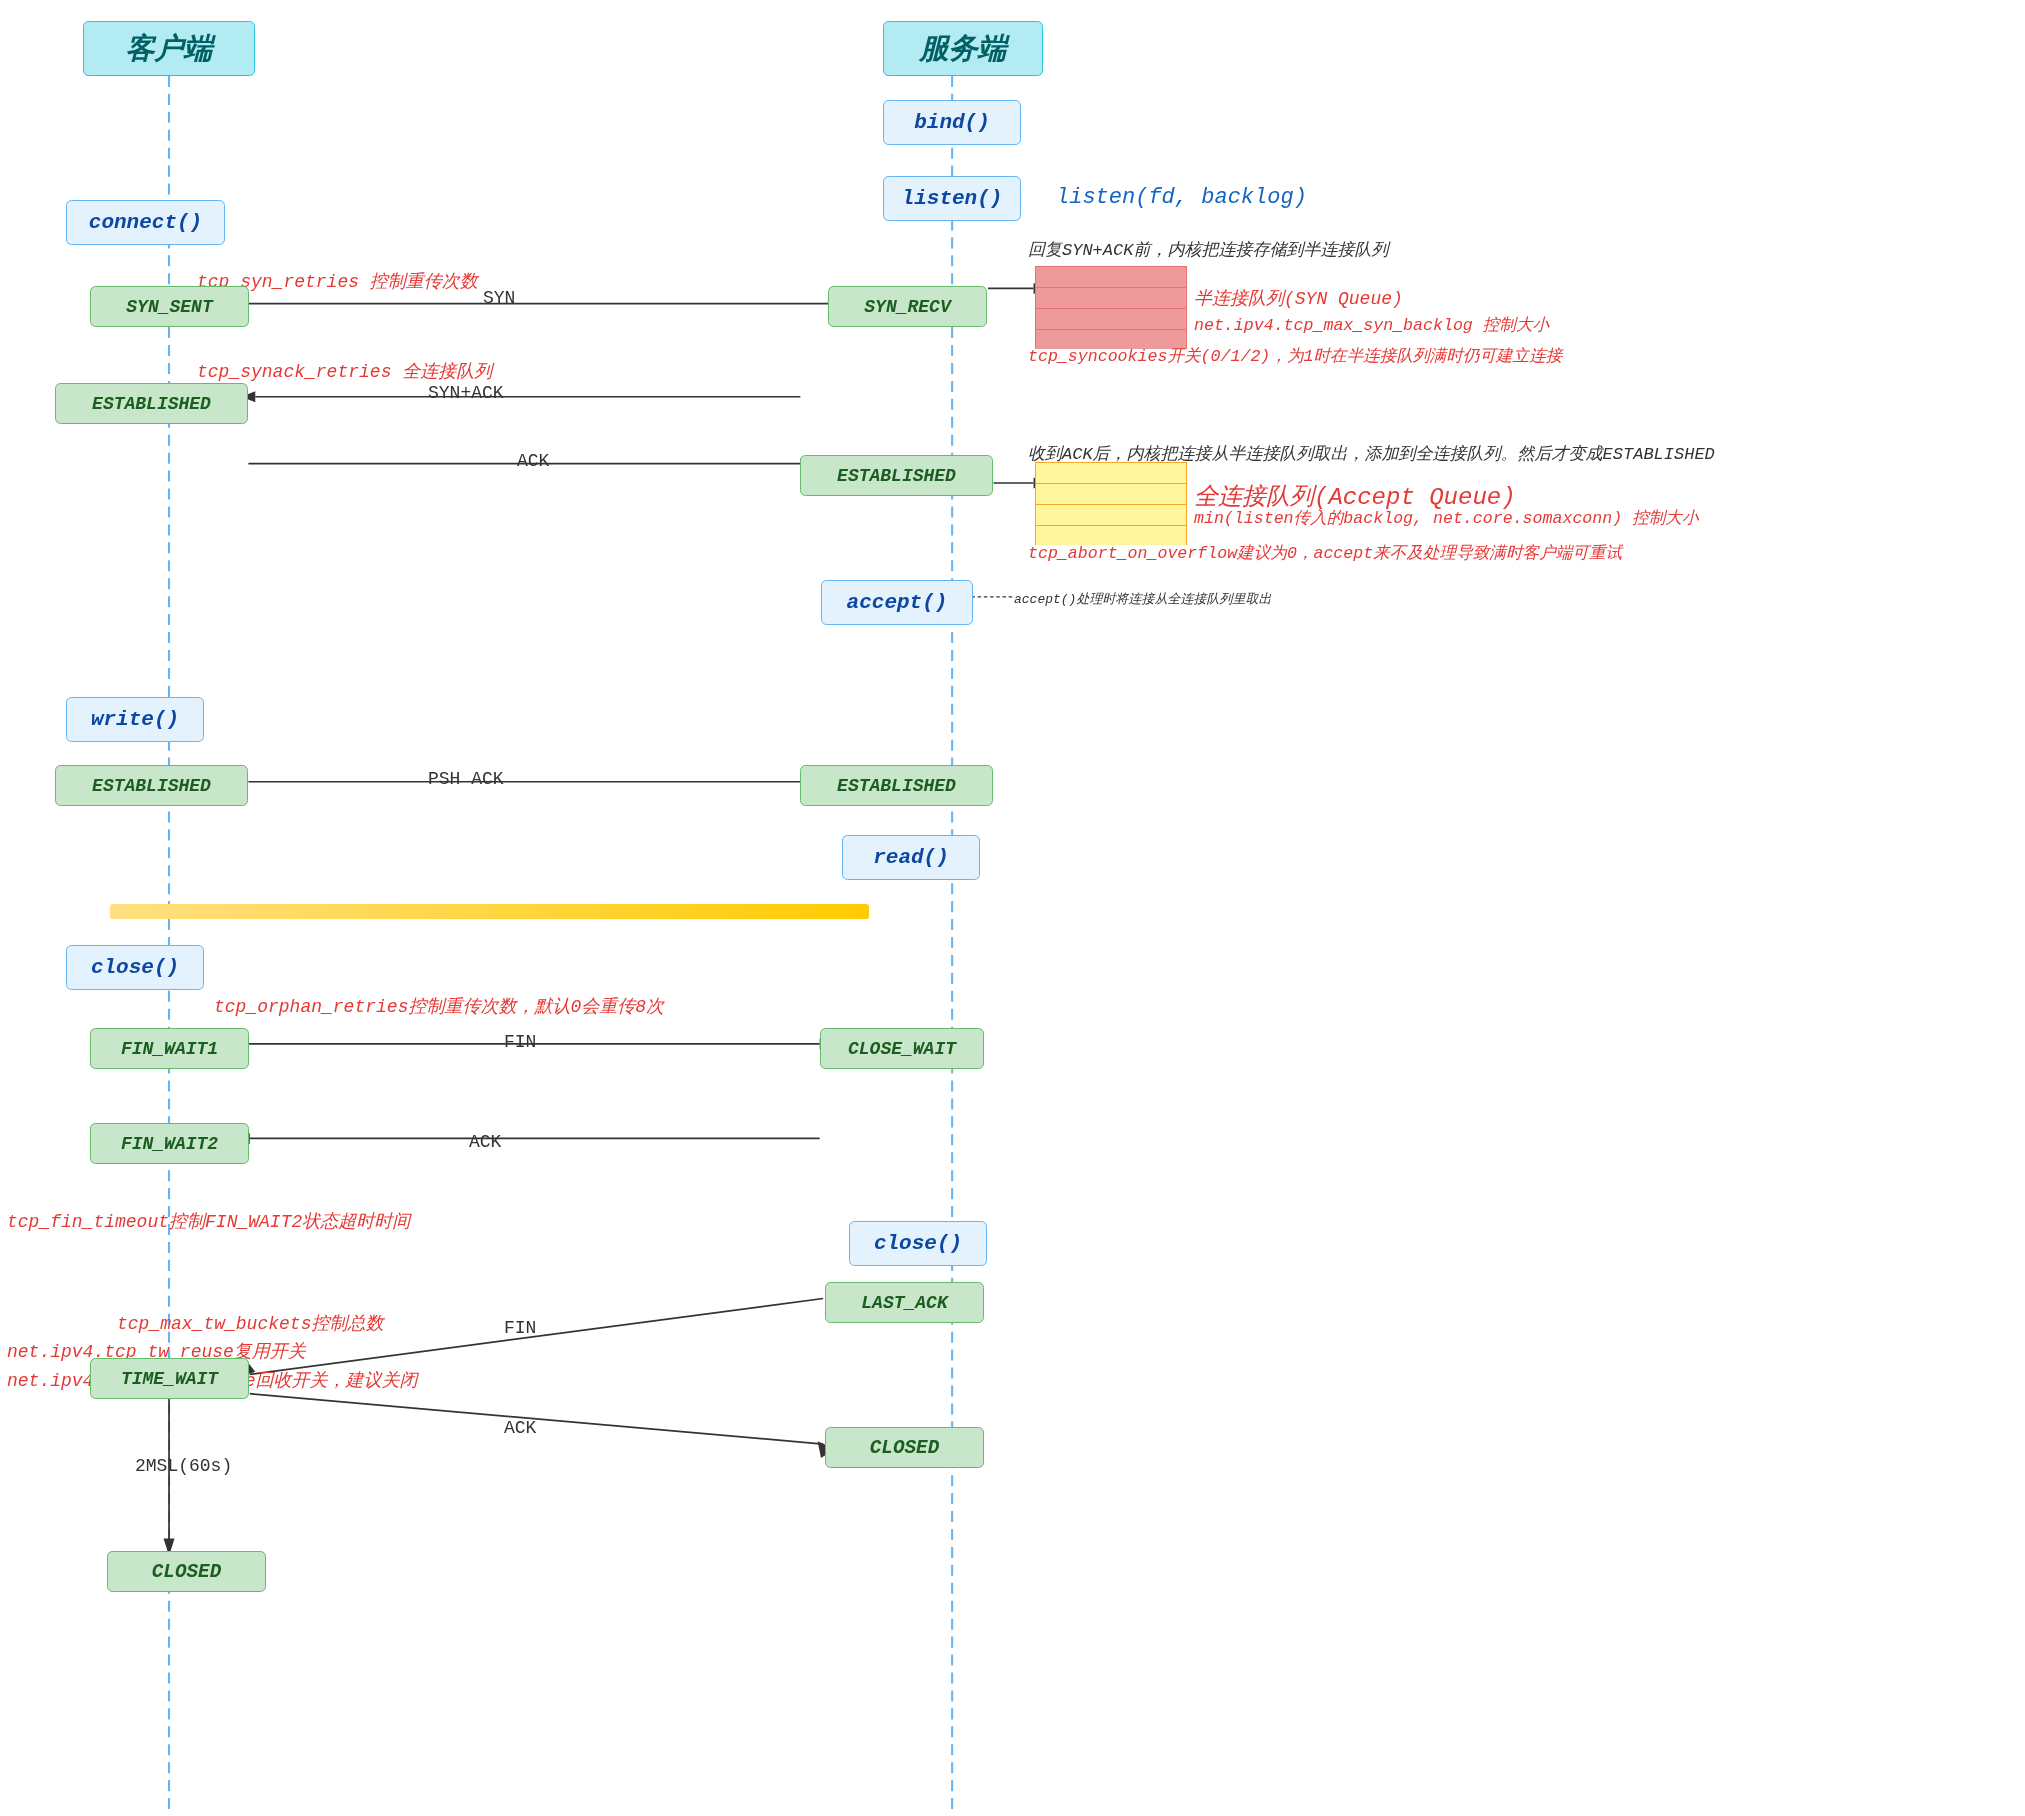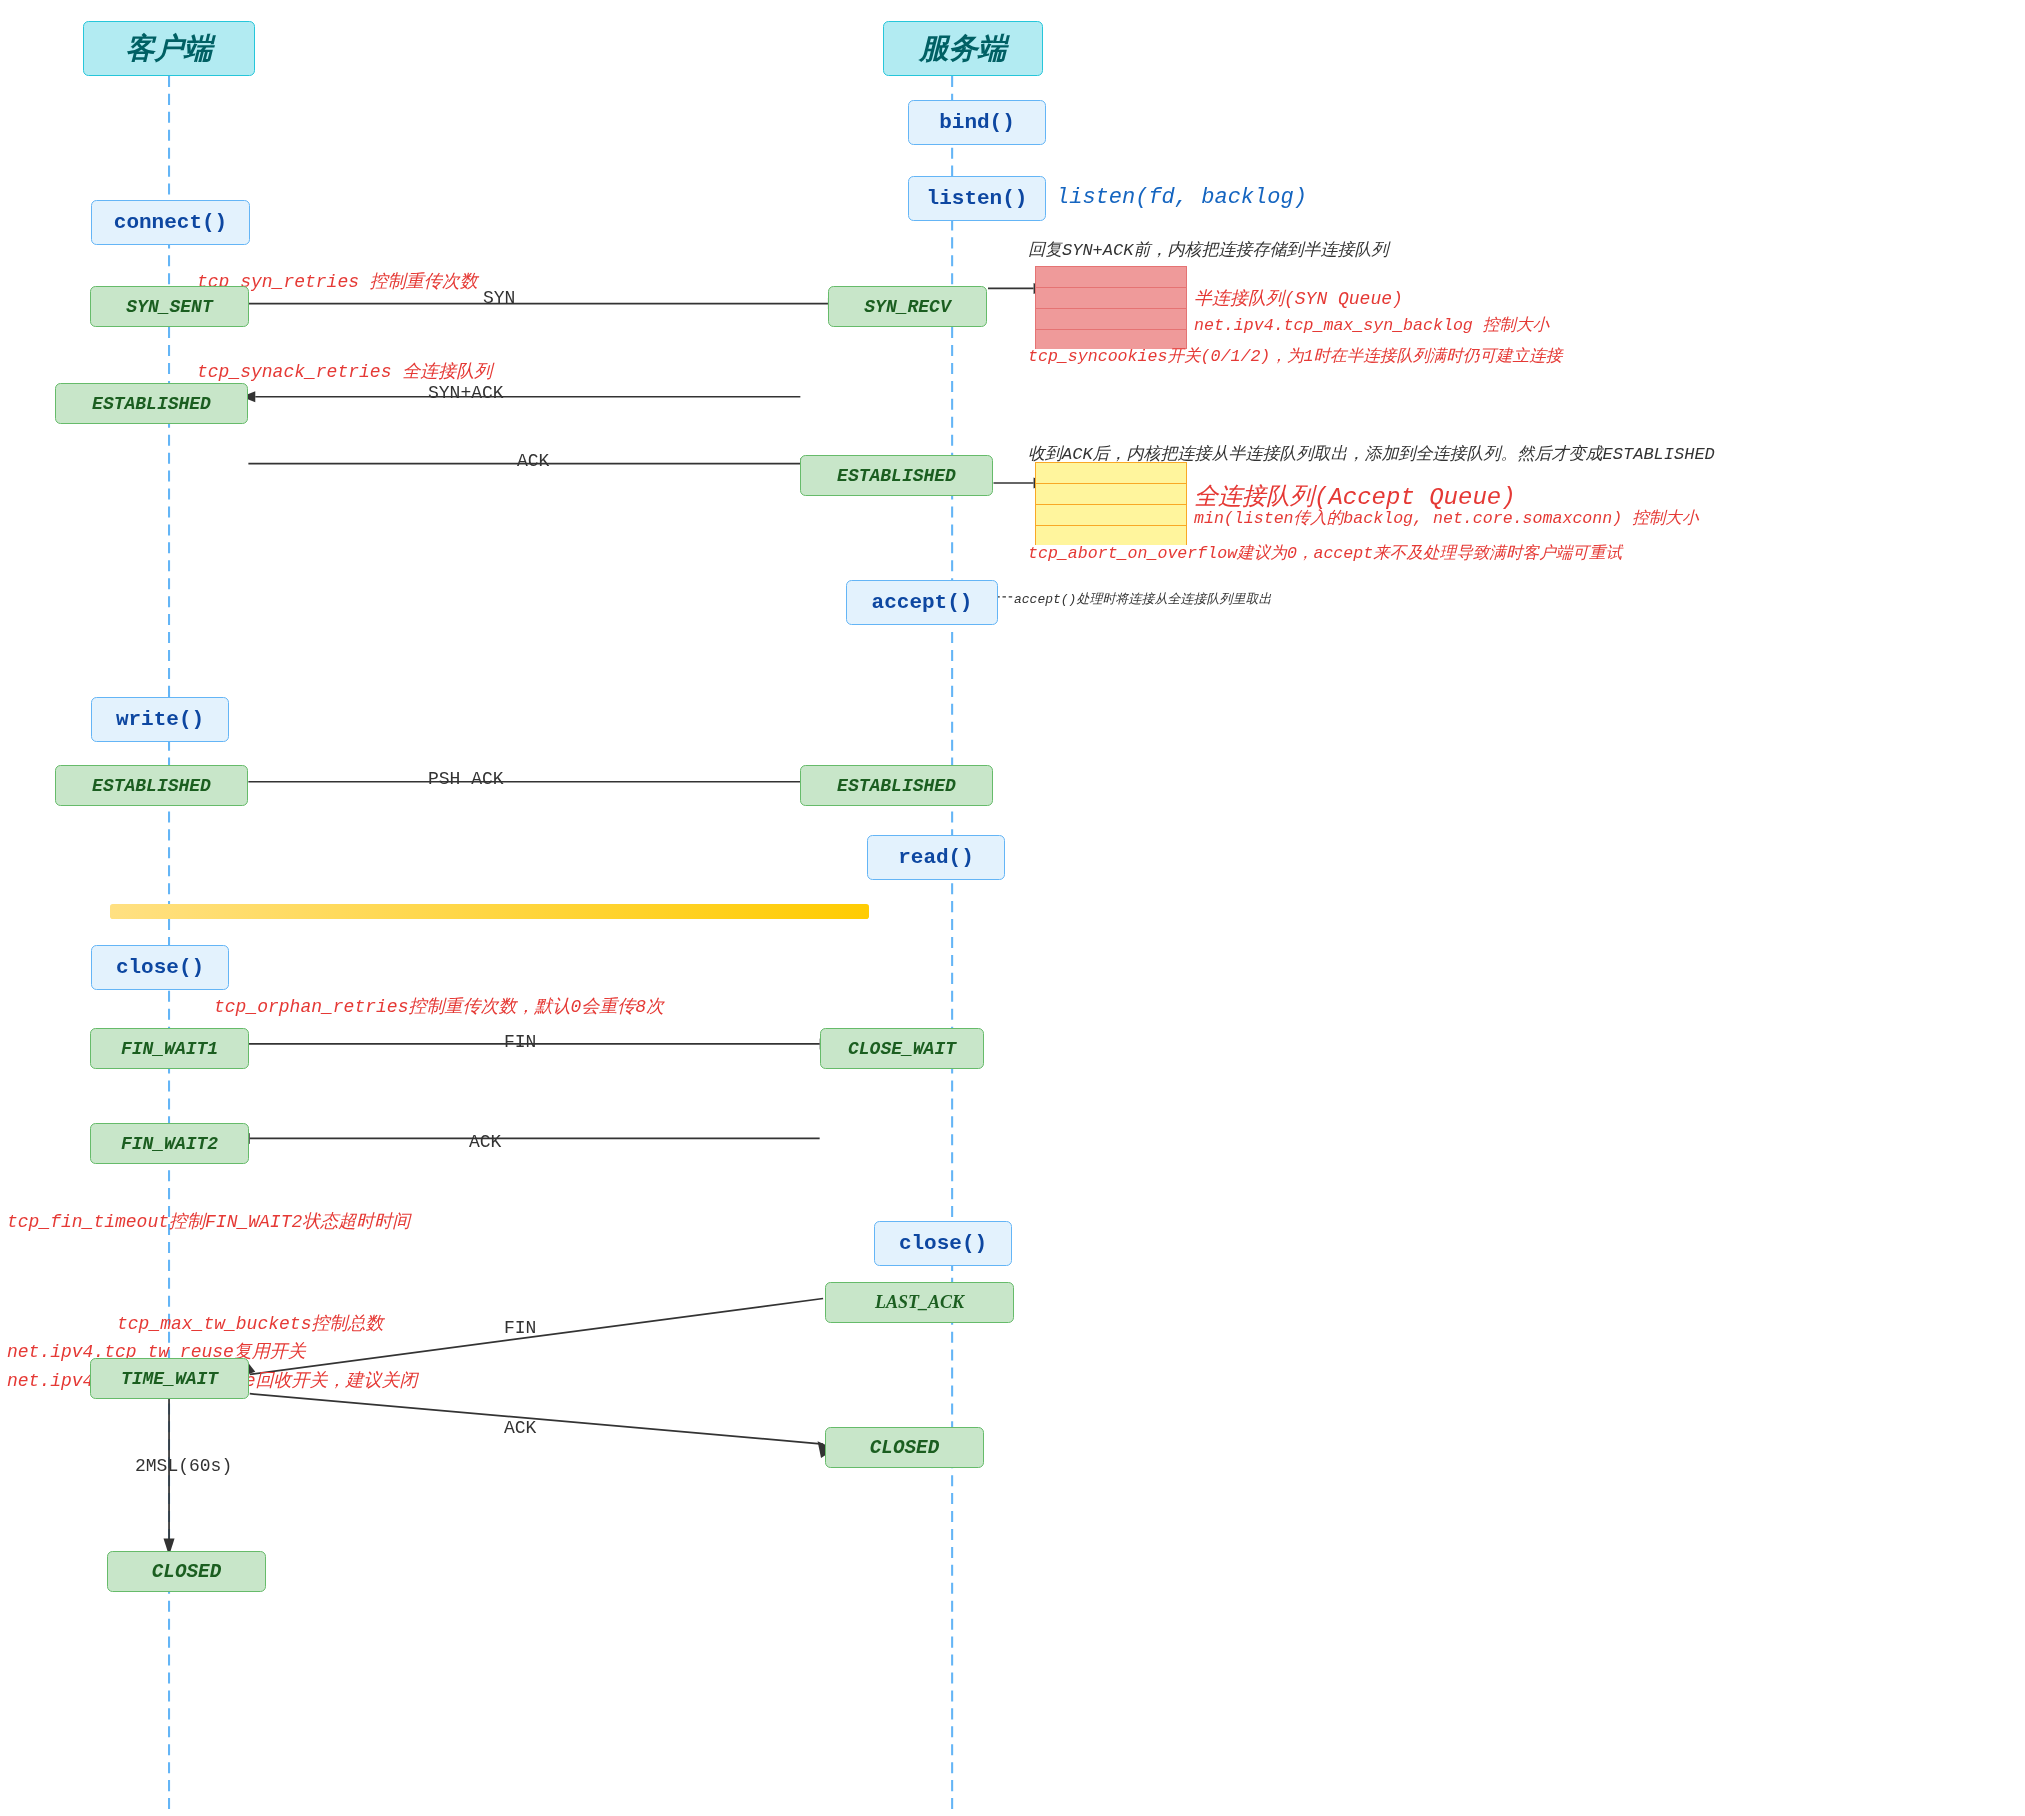--- a/index.html
+++ b/index.html
@@ -37,21 +37,21 @@
       border: 1.4px solid #66bb6a;
       color: #1b5e20;
       font-size: 19.3px;
       font-style: italic;
     }
     .node-blue-light {
       background: #e3f2fd;
       border: 1.4px solid #64b5f6;
       color: #0d47a1;
       font-size: 25px;
-      margin-left: 25px;
+      font-style: italic;
     }
     .label-red {
       position: absolute;
       color: #e53935;
       font-size: 19.3px;
       font-style: italic;
     }
     .label-blue {
       position: absolute;
       color: #1565c0;
@@ -215,21 +215,21 @@
   <div class="label-red" style="left:7px;top:1209px;font-size:18px;">tcp_fin_timeout控制FIN_WAIT2状态超时时间</div>
 
   <div class="node-box node-blue-light" style="left:849px;top:1221px;width:138px;height:45px;font-size:21px;">close()</div>
 
   <div class="label-red" style="left:117px;top:1311px;font-size:18px;">tcp_max_tw_buckets控制总数</div>
 
   <div class="label-red" style="left:7px;top:1339px;font-size:18px;">net.ipv4.tcp_tw_reuse复用开关</div>
 
   <div class="label-red" style="left:7px;top:1368px;font-size:18px;">net.ipv4.tcp_tw_recycle回收开关，建议关闭</div>
 
-  <div class="node-box node-green" style="left:825px;top:1282px;width:189px;height:41px;font-size:18px;font-family:Liberation Serif, serif;">LAST_ACK</div>
+  <div class="node-box node-green" style="left:825px;top:1282px;width:159px;height:41px;font-size:18px;">LAST_ACK</div>
 
   <div class="label-black" style="left:504px;top:1318px;font-size:18px;color:#333;">FIN</div>
 
   <div class="node-box node-green" style="left:90px;top:1358px;width:159px;height:41px;font-size:18px;">TIME_WAIT</div>
 
   <div class="label-black" style="left:504px;top:1418px;font-size:18px;color:#333;">ACK</div>
 
   <div class="node-box node-green" style="left:825px;top:1427px;width:159px;height:41px;font-size:18px;font-size:19.3px;">CLOSED</div>
 
   <div class="label-black" style="left:135px;top:1456px;font-size:18px;color:#333;">2MSL(60s)</div>

